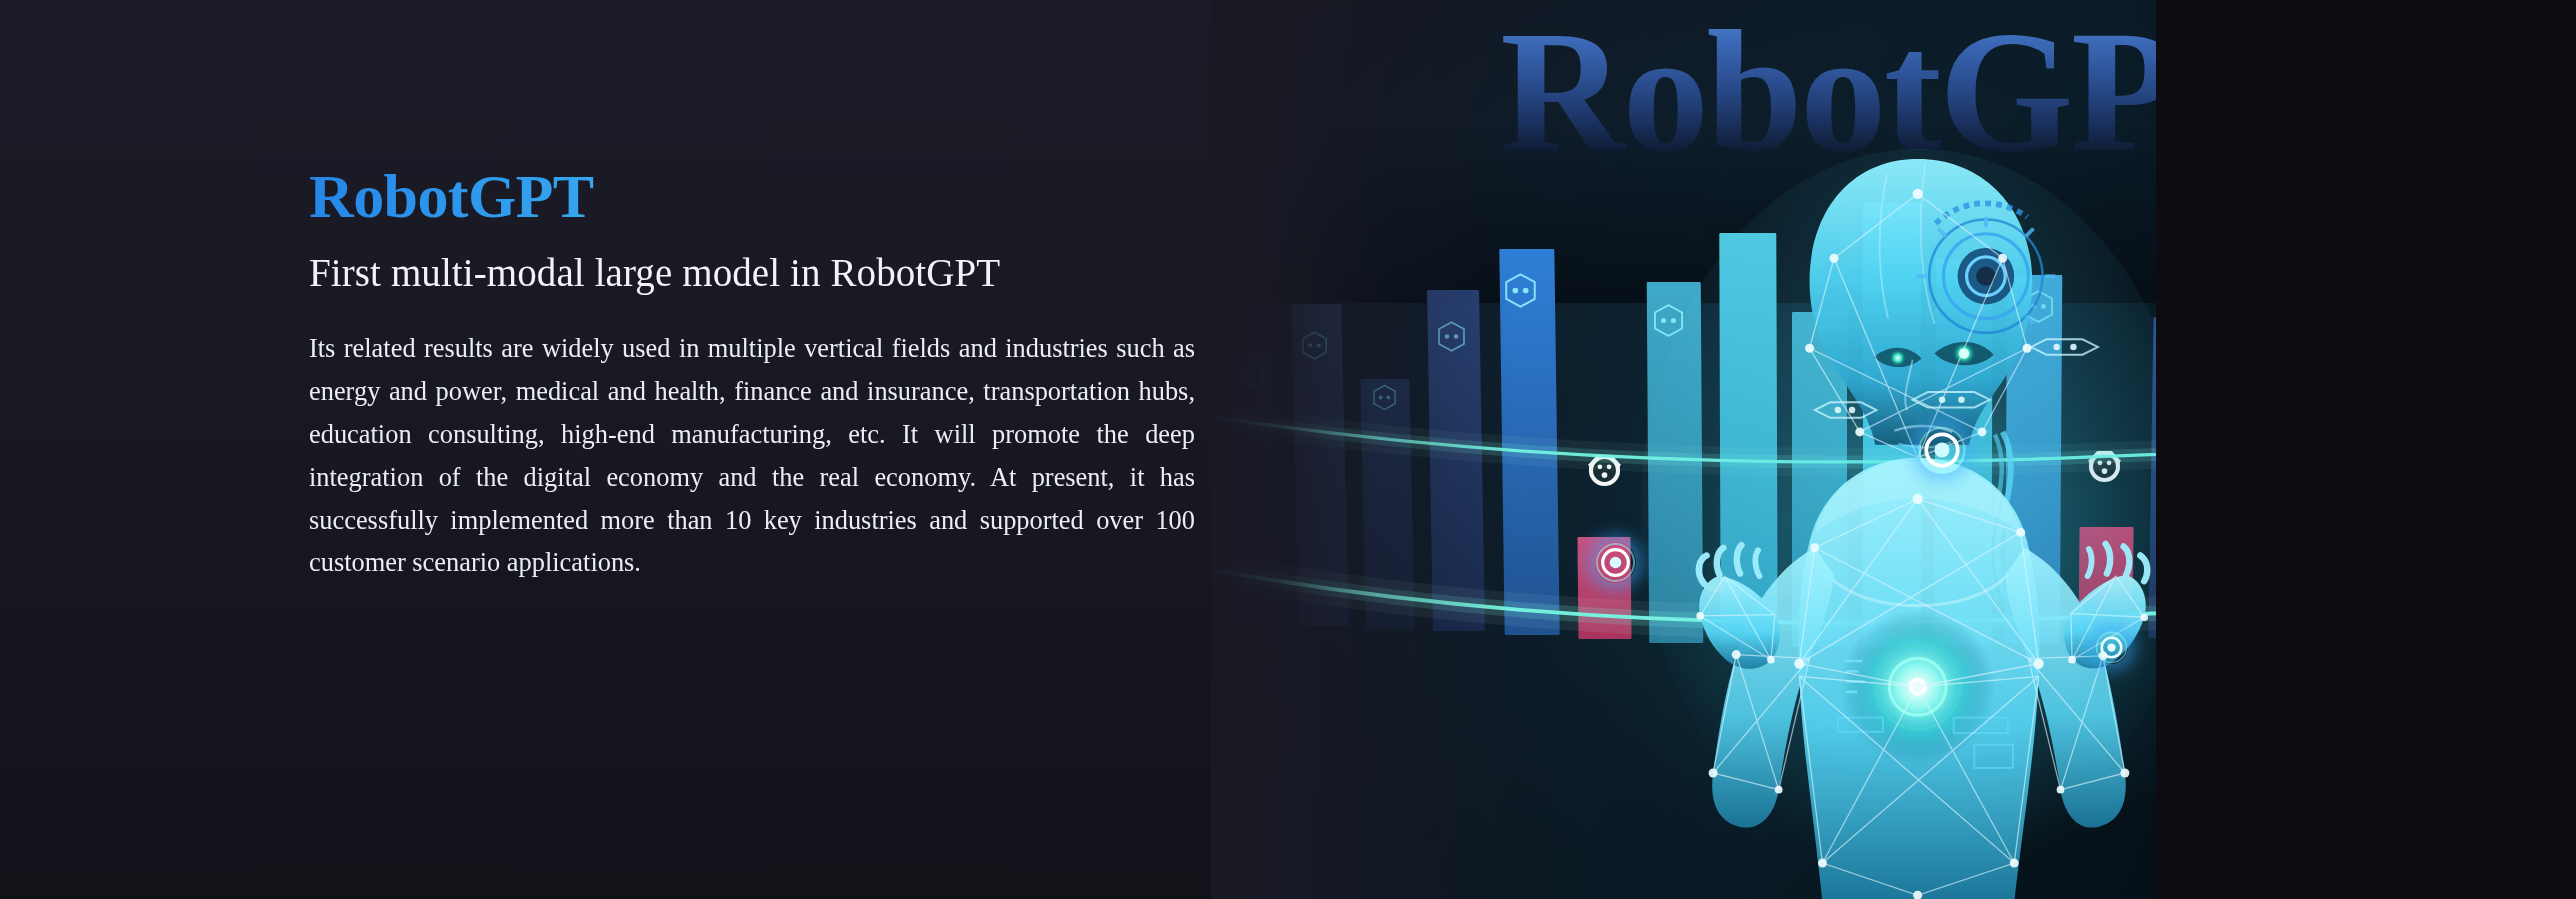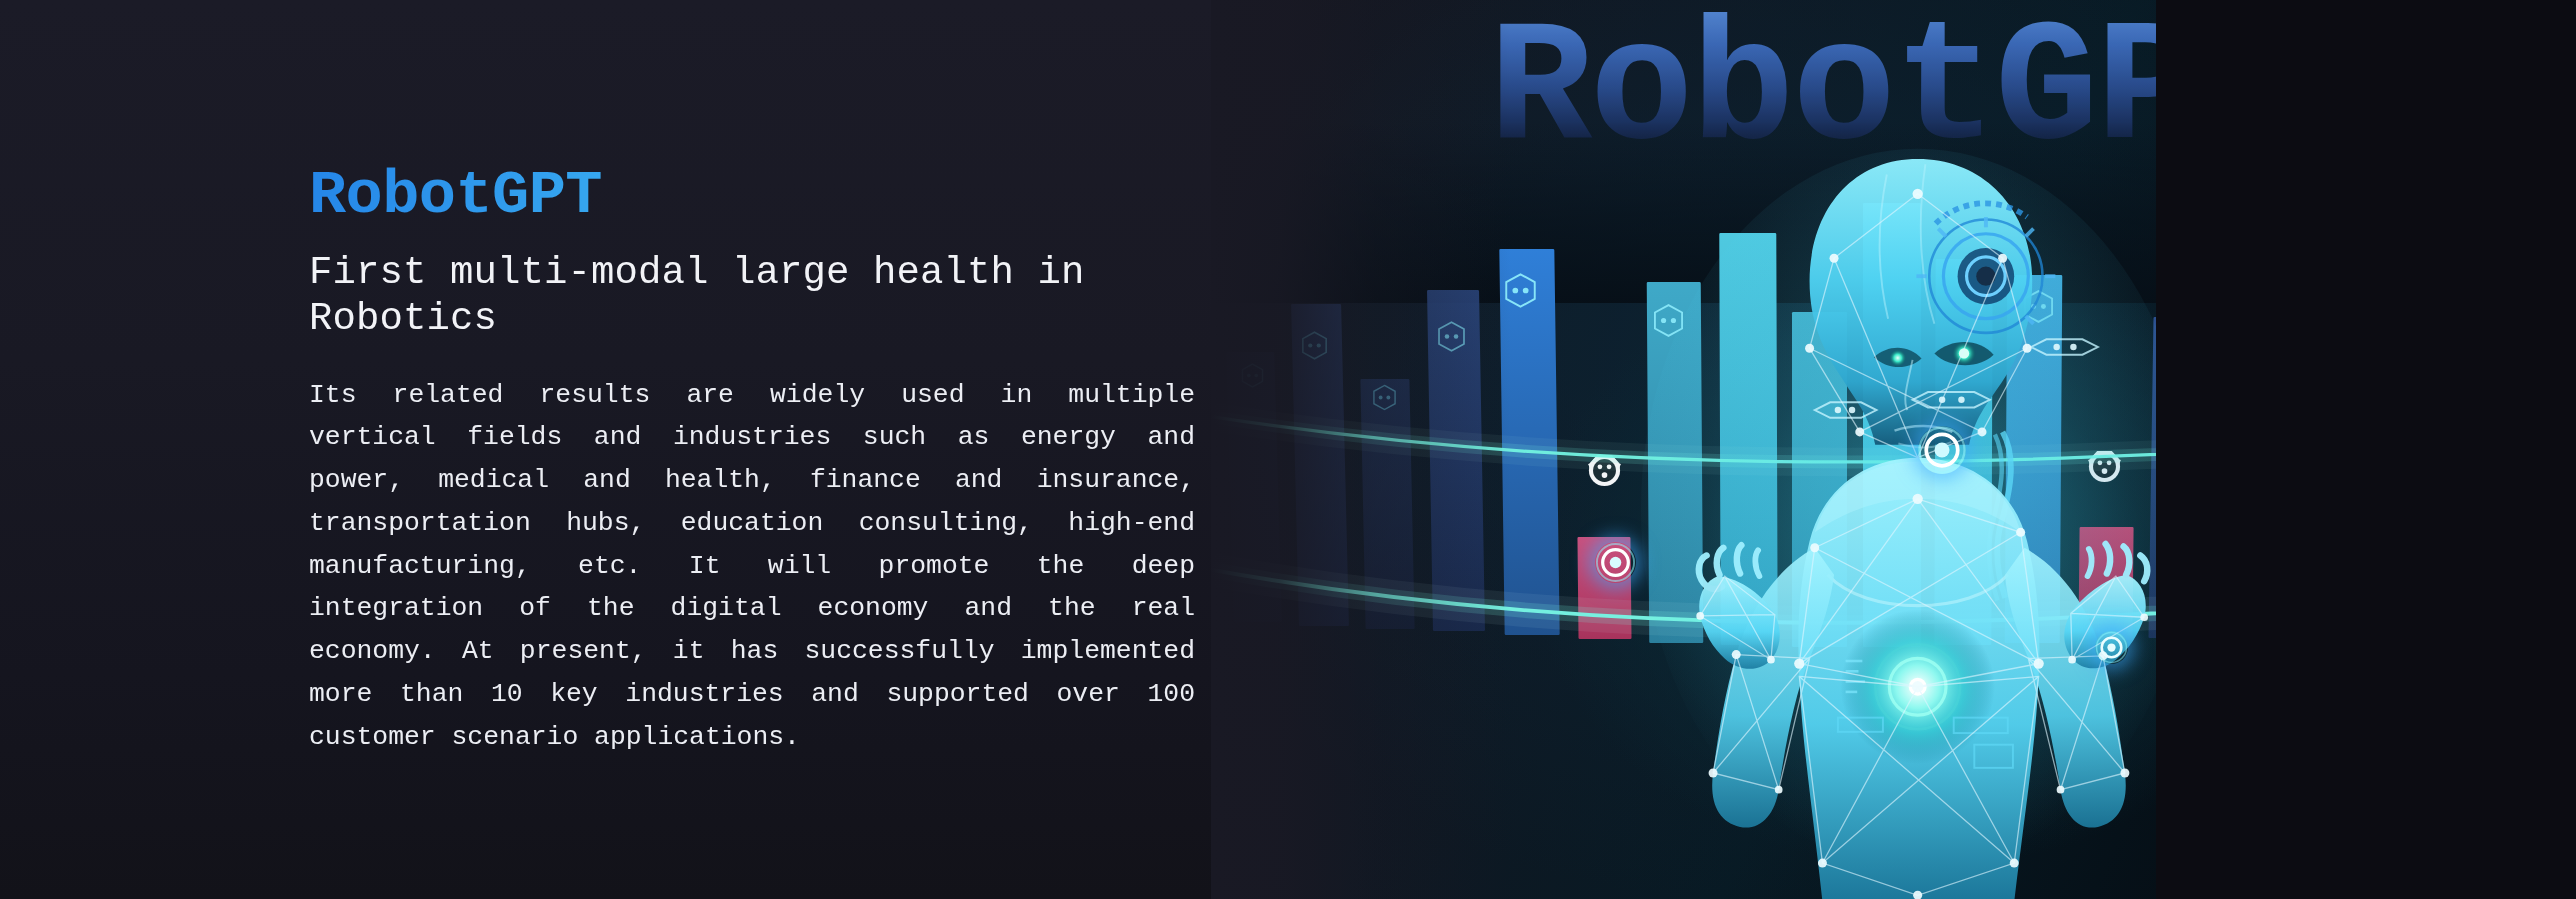--- a/index.html
+++ b/index.html
@@ -1,21 +1,21 @@
 <!DOCTYPE html>
 <html style="font-size:10.3px"><head>
 <meta charset="utf-8">
 <style>
   html,body{margin:0;padding:0;background:#0c0c12;}
   *{box-sizing:border-box;}
   .stage{
     position:relative;
     width:2156px;height:899px;
     overflow:hidden;
-    font-family:Liberation Mono, monospace;
+    font-family:Liberation Serif, serif;
     background:
       radial-gradient(773px 580px at 88% 55%, #0a2a33 0%, rgba(8,26,34,0.0) 62%),
       linear-gradient(180deg,#1b1b27 0%,#191924 40%,#15151f 75%,#121219 100%);
   }
 
   
   .hero-art{
     position:absolute; left:1211px; top:0; width:1365px; height:899px;
     overflow:hidden;
     background:
@@ -459,18 +459,18 @@
       <svg viewBox="0 0 64 64">
         <circle cx="32" cy="32" r="30" fill="none" stroke="#9cf7ff" stroke-width="3" opacity=".5"></circle>
         <circle cx="32" cy="32" r="21" fill="none" stroke="#ffffff" stroke-width="5"></circle>
         <circle cx="32" cy="32" r="10" fill="#cffaff"></circle>
       </svg>
     </div>
   </div>
 
   <div class="copy">
     <h1 class="brand">RobotGPT</h1>
-    <h2 class="tagline">First multi-modal large health in Robotics</h2>
+    <h2 class="tagline">First multi-modal large model in RobotGPT</h2>
     <p class="para">Its related results are widely used in multiple vertical fields and industries such as energy and power, medical and health, finance and insurance, transportation hubs, education consulting, high-end manufacturing, etc. It will promote the deep integration of the digital economy and the real economy. At present, it has successfully implemented more than 10 key industries and supported over 100 customer scenario applications.</p>
   </div>
 
 </div>
 
 
 </body></html>

